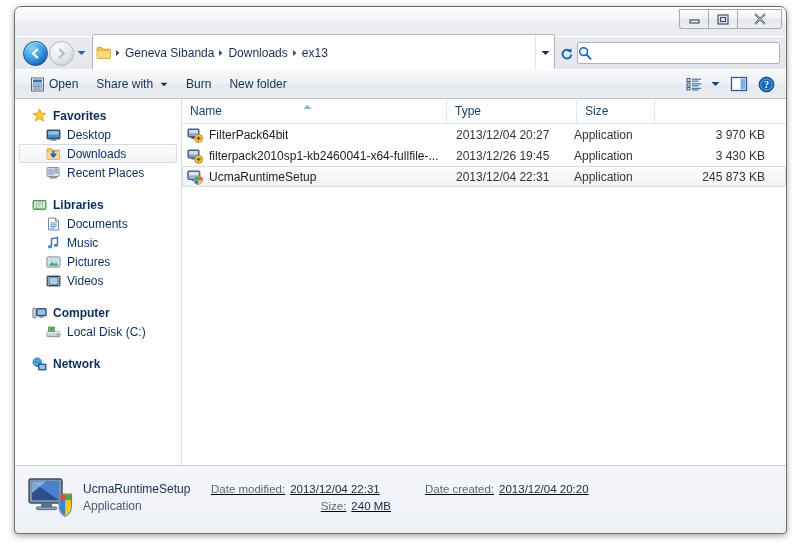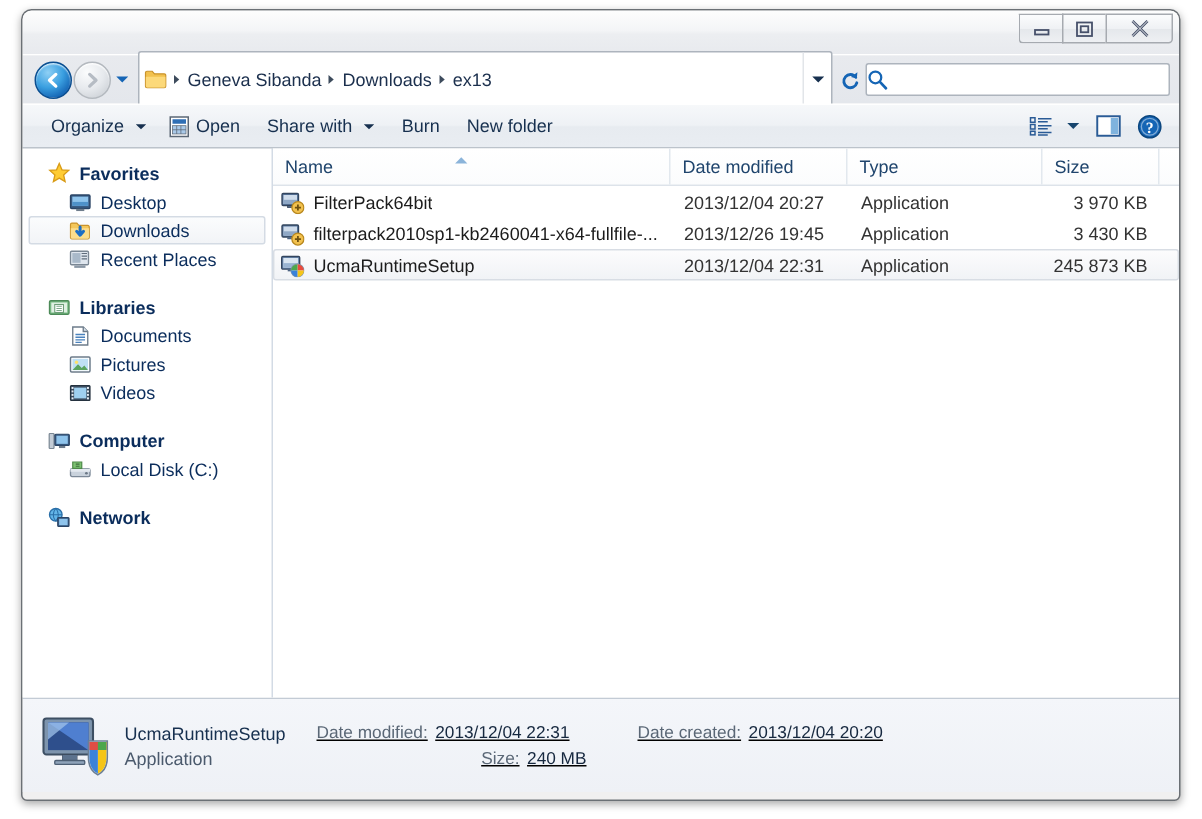--- a/index.html
+++ b/index.html
@@ -398,28 +398,20 @@
         <svg width="14" height="14" viewBox="0 0 14 14">
           <circle cx="5.6" cy="5.6" r="3.9" fill="none" stroke="#1565b5" stroke-width="1.5"></circle>
           <path d="M8.6 8.6 L12.6 12.8" stroke="#1565b5" stroke-width="1.8" stroke-linecap="round"></path>
         </svg>
       </span>
     </div>
   </div>
 
   <div class="toolbar">
     <div class="tbitem">
-      <span class="cap">Organize</span>
-      <span style="padding-left:7px;display:flex">
-        <svg width="8" height="5" viewBox="0 0 8 5">
-            <path d="M0.5 0.8 L4 4.2 L7.5 0.8 Z" fill="#17304f"></path>
-          </svg>
-      </span>
-    </div>
-    <div class="tbitem">
       <span style="display:flex">
         <svg width="15" height="15" viewBox="0 0 15 15">
           <rect x="1.5" y="1" width="12" height="13" fill="#ffffff" stroke="#5b6775" stroke-width="1"></rect>
           <rect x="3" y="2.5" width="9" height="3" fill="#2f6fb5"></rect>
           <rect x="3" y="6.8" width="9" height="5.5" fill="#a9c9e8" stroke="#5b6775" stroke-width="0.5"></rect>
           <path d="M5.8 6.8 L5.8 12.3 M8.6 6.8 L8.6 12.3 M3 9.5 L12 9.5" stroke="#5b6775" stroke-width="0.5"></path>
         </svg>
       </span>
       <span class="cap">Open</span>
     </div>
@@ -540,20 +532,30 @@
         <span class="ico">
           <svg width="15" height="14" viewBox="0 0 15 14">
             <path d="M2.5 1 L9.5 1 L12.5 4 L12.5 13 L2.5 13 Z" fill="#ffffff" stroke="#6d7c8b" stroke-width="0.9"></path>
             <path d="M9.5 1 L9.5 4 L12.5 4" fill="#dde5ed" stroke="#6d7c8b" stroke-width="0.9"></path>
             <path d="M4.3 6 L10.7 6 M4.3 7.8 L10.7 7.8 M4.3 9.6 L10.7 9.6 M4.3 11.2 L8.5 11.2" stroke="#4a82bd" stroke-width="0.9"></path>
           </svg>
         </span>
         <span class="lbl">Documents</span>
       </div>
 
+      <div class="nav-item child">
+        <span class="ico">
+          <svg width="15" height="14" viewBox="0 0 15 14">
+            <path d="M5.5 10.5 L5.5 2.8 L11.5 1.5 L11.5 9" stroke="#2a6fb8" stroke-width="1.4" fill="none"></path>
+            <ellipse cx="4" cy="10.7" rx="2.1" ry="1.7" fill="#3d8fd8"></ellipse>
+            <ellipse cx="10" cy="9.2" rx="2.1" ry="1.7" fill="#3d8fd8"></ellipse>
+          </svg>
+        </span>
+        <span class="lbl">Music</span>
+      </div>
 
       <div class="nav-item child">
         <span class="ico">
           <svg width="15" height="14" viewBox="0 0 15 14">
             <rect x="1" y="2" width="13" height="10" rx="0.8" fill="#ffffff" stroke="#6d7c8b" stroke-width="1"></rect>
             <rect x="2.3" y="3.2" width="10.4" height="7.6" fill="#bfe0f5"></rect>
             <circle cx="5" cy="5.5" r="1.1" fill="#ffe26b"></circle>
             <path d="M2.4 10.7 L6 6.9 L8.5 9.3 L10.2 7.6 L12.6 10.7 Z" fill="#5aa45f"></path>
           </svg>
         </span>
@@ -624,23 +626,20 @@
 
     <div class="filearea">
       <div class="colheader">
         <div class="sortmark">
           <svg width="11" height="6" viewBox="0 0 11 6">
               <path d="M5.5 0.8 L9.6 5 L1.4 5 Z" fill="#8bb4da"></path>
             </svg>
         </div>
         <div class="col col-name">
           <span>Name</span>
-        </div>
-        <div class="col col-date">
-          <span>Date modified</span>
         </div>
         <div class="col col-type">
           <span>Type</span>
         </div>
         <div class="col col-size">
           <span>Size</span>
         </div>
         <div class="col col-pad"></div>
       </div>
 

